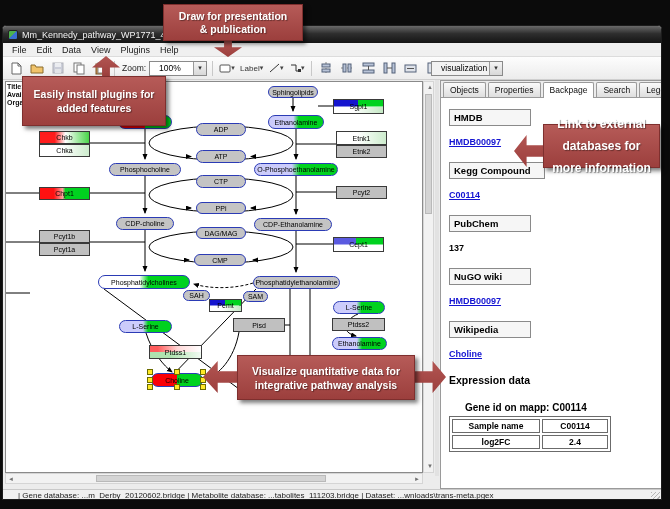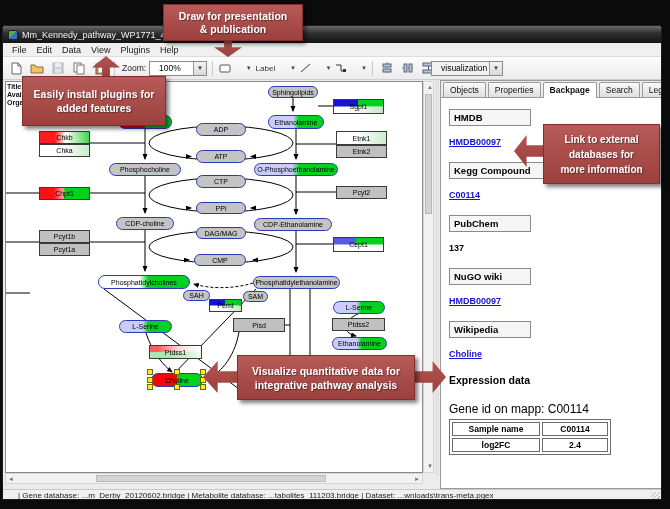--- a/index.html
+++ b/index.html
@@ -15,21 +15,21 @@
               font-size:9px; display:flex; align-items:center; padding:0 5px; gap:4px; }
   #title-icon { width:10px; height:10px; border-radius:2px;
                 background:linear-gradient(135deg,#4db24d 0 50%,#3a6fd0 50% 100%); border:1px solid #222; }
   #menubar { position:absolute; left:0; top:17px; width:100%; height:14px; background:#f0f0f0;
              border-bottom:1px solid #dcdcdc; display:flex; align-items:center; padding-left:4px; }
   .menu-item { font-size:9px; color:#1a1a1a; padding:0 5px; cursor:default; }
   #toolbar { position:absolute; left:0; top:31px; width:100%; height:23px;
              background:linear-gradient(#fdfdfd,#ececec); border-bottom:1px solid #cfcfcf;
              display:flex; align-items:center; padding-left:4px; gap:3px; }
   .tbtn { height:17px; min-width:18px; display:flex; align-items:center; justify-content:center;
-          border:1px solid transparent; border-radius:2px; font-size:8px; color:#333; gap:16px; }
+          border:1px solid transparent; border-radius:2px; font-size:8px; color:#333; gap:0; }
   .tbtn.disabled { opacity:.45; }
   .tsep { width:1px; height:15px; background:#c8c8c8; margin:0 2px; }
   .caret { font-size:7px; color:#444; }
   .combo { height:15px; background:#fff; border:1px solid #8a8a8a; display:flex; align-items:center;
            font-size:8.5px; padding-left:9px; position:relative; }
   .combo .drop { position:absolute; right:0; top:0; width:13px; height:100%;
                  background:linear-gradient(#f4f4f4,#d8d8d8); border-left:1px solid #9a9a9a;
                  display:flex; align-items:center; justify-content:center; font-size:7px; color:#333; }
   #zoom-label { font-size:8.5px; color:#222; margin-left:2px; }
   #zoom-combo { width:58px; }
@@ -80,30 +80,30 @@
 
   
   #splitter { position:absolute; left:432px; top:0; width:4px; height:396px; background:#e2e2e2; }
 
   
   #side-panel { position:absolute; left:437px; top:0; width:222px; height:409px; background:#fff;
                 border:1px solid #9a9a9a; overflow:hidden; }
   #tabbar { display:flex; background:#ececec; border-bottom:1px solid #9a9a9a; height:17px; align-items:flex-end; }
   .tab { font-size:8.5px; color:#111; padding:2px 6px 2px; border:1px solid #9a9a9a; border-bottom:none;
          background:linear-gradient(#fafafa,#dedede); margin-left:2px; border-radius:2px 2px 0 0; }
-  .tab.active { background:#fff; font-weight:bold; position:relative; top:1px; padding-bottom:3px; }
+  .tab.active { background:#fff; font-weight:normal; position:relative; top:1px; padding-bottom:3px; }
   #panel-body { padding:11px 0 0 8px; }
   .bp-section { margin-bottom:13px; }
   .hdr-box { width:82px; border:1px solid #8a8a8a; background:#f6f6f6; font-weight:bold; font-size:9.5px;
              padding:2px 4px; color:#000; margin-bottom:5px; }
   .hdr-box.wide { width:96px; }
   .bp-link { font-size:9px; font-weight:bold; color:#1414d2; text-decoration:underline; }
   .bp-val { font-size:9px; font-weight:bold; color:#000; text-decoration:none; }
   #exp-heading { font-size:10.5px; font-weight:bold; margin:2px 0 16px; }
-  #mapp-line { font-size:12px; font-weight:normal; margin-bottom:3px; }
+  #mapp-line { font-size:10px; font-weight:bold; margin-bottom:3px;margin-left:16px; }
   #exp-table { border-collapse:separate; border-spacing:2px; border:1px solid #6b6b6b; background:#fff; }
   #exp-table td { border:1px solid #6b6b6b; font-size:8.5px; font-weight:bold; text-align:center;
                   padding:1px 4px; height:13px; }
   #exp-table td.k { width:88px; } #exp-table td.v { width:66px; }
 
   
   #statusbar { position:absolute; left:0; top:463px; width:100%; height:12px; background:#f0f0f0;
                border-top:1px solid #c9c9c9; font-size:8px; color:#1a1a1a; display:flex; align-items:center;
                padding-left:15px; }
   #grip { position:absolute; right:1px; top:2px; width:9px; height:9px;
@@ -117,21 +117,21 @@
   .co-arrow { position:absolute; z-index:9; background:linear-gradient(#b25552,#9c3f3d);
               filter:drop-shadow(2px 2px 2px rgba(0,0,0,.4)); }
   .arr-down  { clip-path:polygon(36% 0,64% 0,64% 42%,100% 42%,50% 100%,0 42%,36% 42%); }
   .arr-up    { clip-path:polygon(50% 0,100% 55%,64% 55%,64% 100%,36% 100%,36% 55%,0 55%); }
   .arr-left  { clip-path:polygon(0 50%,42% 0,42% 32%,100% 32%,100% 68%,42% 68%,42% 100%); }
   .arr-right { clip-path:polygon(0 32%,58% 32%,58% 0,100% 50%,58% 100%,58% 68%,0 68%); }
   #co-draw { left:163px; top:4px; width:140px; height:37px; font-size:10.5px; line-height:13px; }
   #co-draw-arrow { left:214px; top:40px; width:28px; height:17px; }
   #co-plugins { left:22px; top:76px; width:144px; height:50px; font-size:10.5px; line-height:14px; }
   #co-plugins-arrow { left:92px; top:56px; width:28px; height:21px; }
-  #co-link { left:543px; top:124px; width:117px; height:60px; font-size:10px; line-height:15px; }
+  #co-link { left:543px; top:124px; width:117px; height:44px; font-size:12px; line-height:22px; }
   #co-link-arrow { left:514px; top:135px; width:30px; height:32px; }
   #co-viz { left:237px; top:355px; width:178px; height:45px; font-size:10.5px; line-height:14px; }
   #co-viz-arrow-l { left:203px; top:361px; width:35px; height:32px; }
   #co-viz-arrow-r { left:414px; top:361px; width:32px; height:32px; }
 </style>
 </head>
 <body>
 
 <div id="screen">
 

